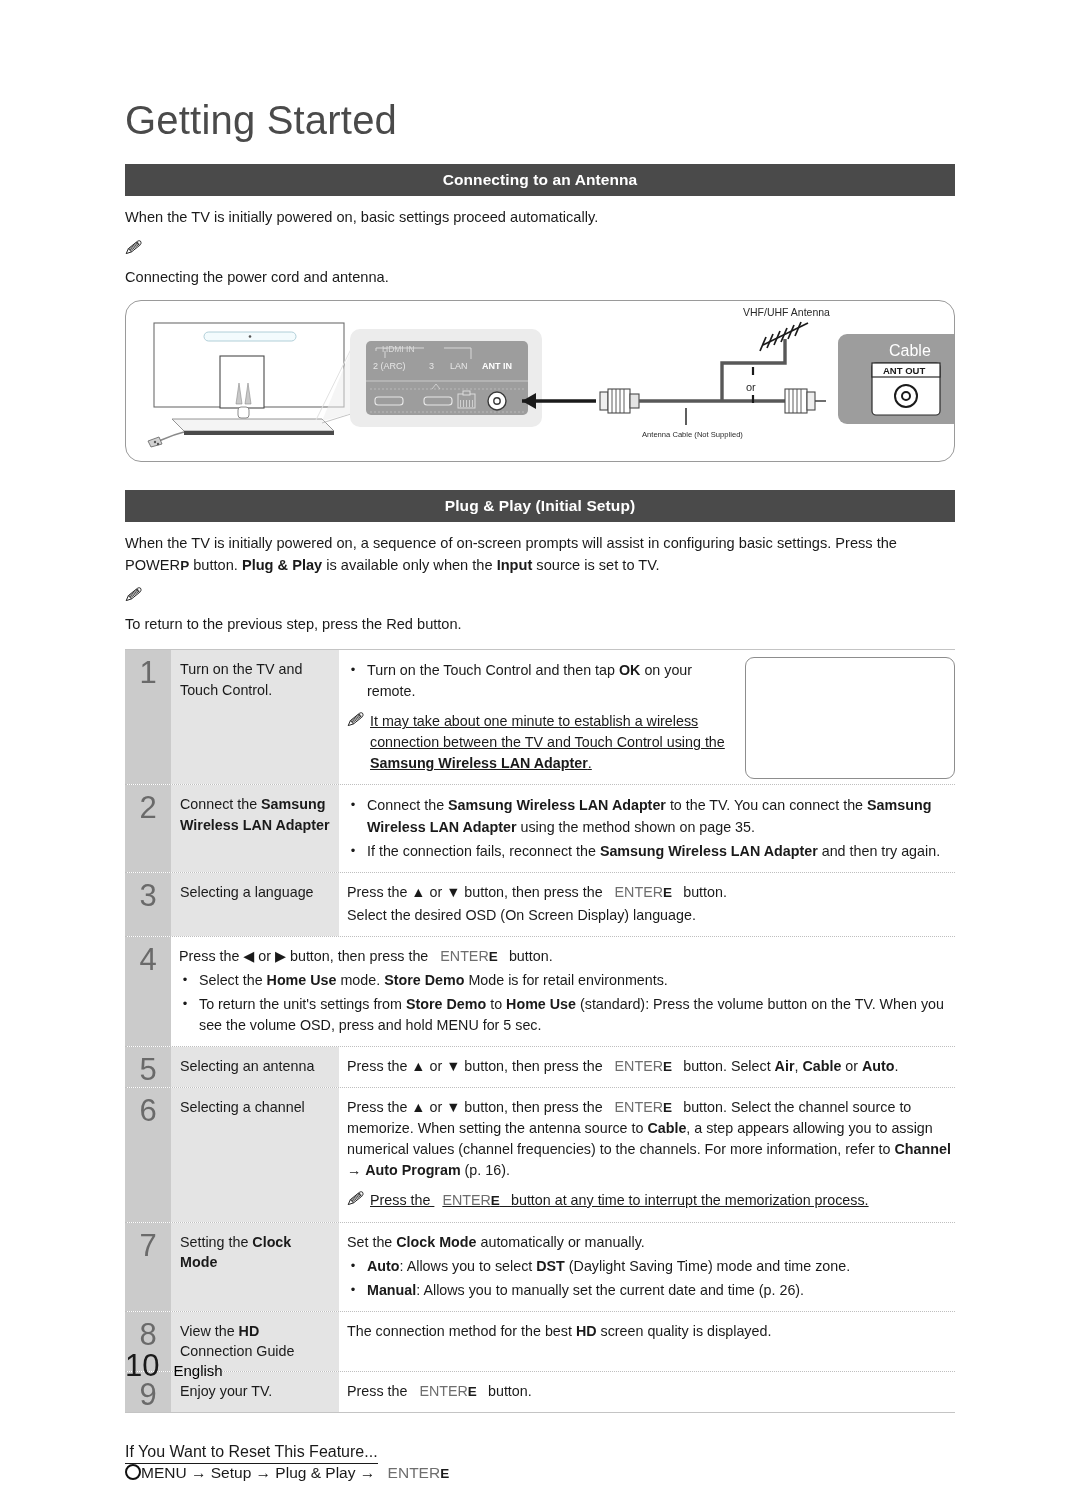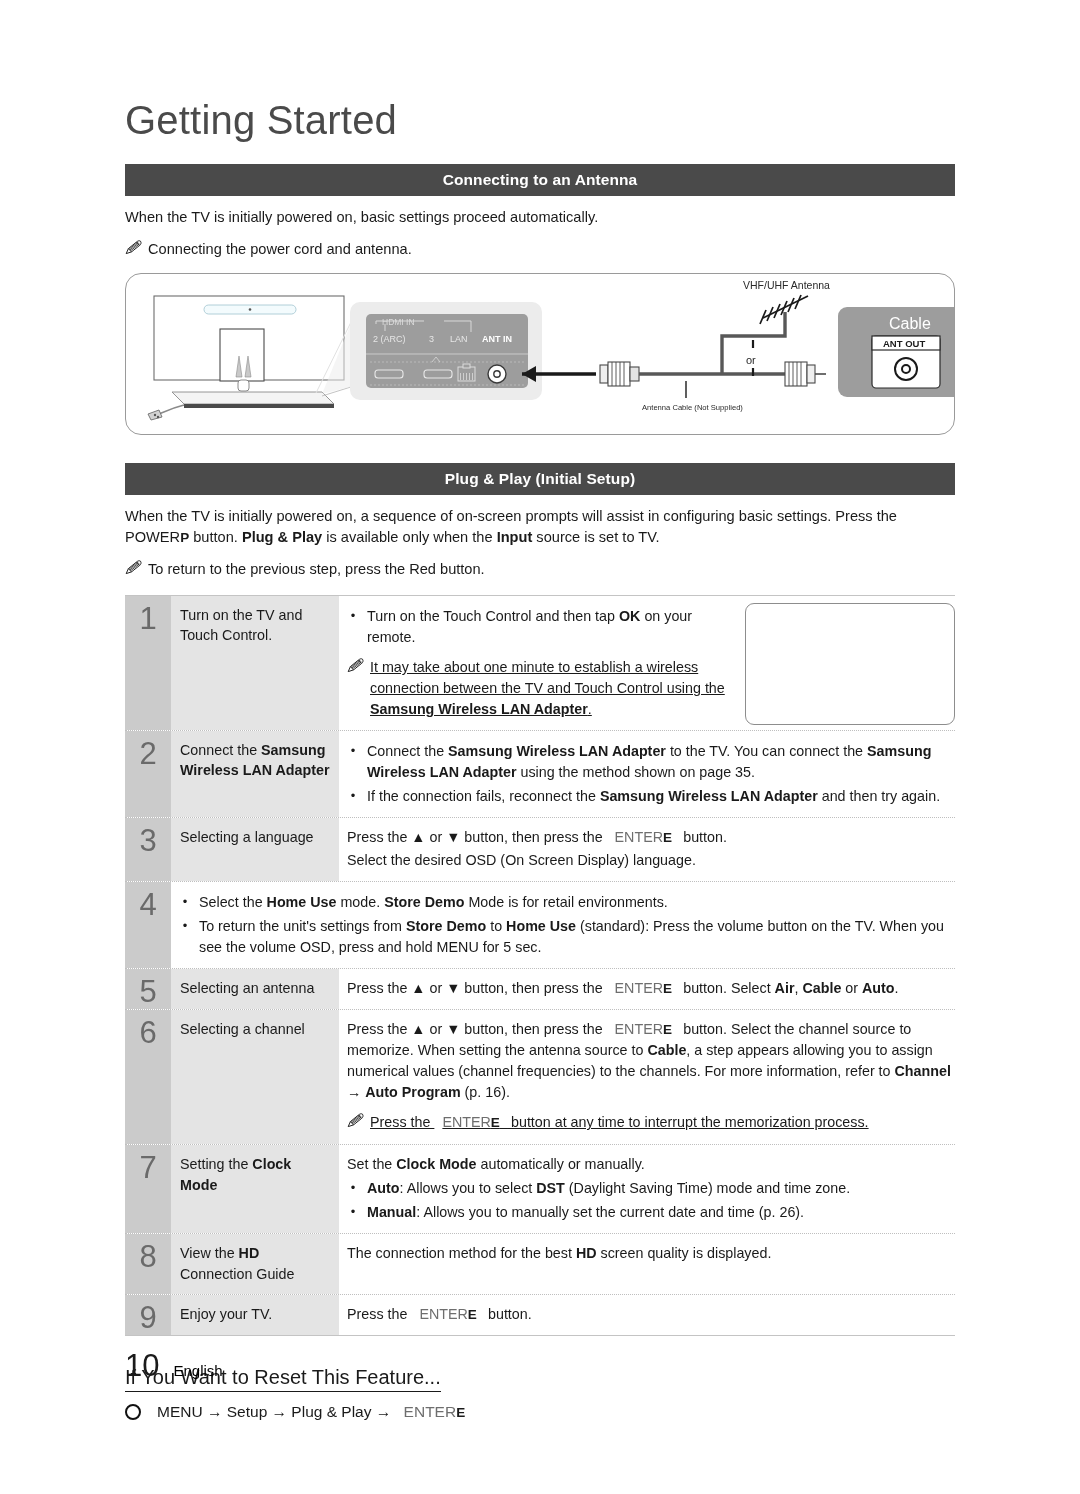--- a/index.html
+++ b/index.html
@@ -58,20 +58,21 @@
     margin: 11px 0 0 0;
     color: #1a1a1a;
   }
   .note {
     font-size: 14.6px;
     line-height: 1.45;
     margin: 10px 0 0 0;
     display: flex;
     align-items: flex-start;
     gap: 6px;
+    flex-direction: column;
   }
   .note-ico { flex: 0 0 auto; margin-top: 1px; }
   .b { font-weight: bold; }
   .gray { color: #6e6e6e; padding-left: 8px; }
   .glyph { font-weight: bold; font-size: 13.5px; }
 
   
   .diagram {
     position: relative;
     margin-top: 12px;
@@ -155,31 +156,29 @@
     height: 122px;
     border: 1px solid #8d8d8d;
     border-radius: 9px;
     background: #ffffff;
     box-sizing: border-box;
   }
 
   
   .reset-wrap { margin-top: 30px; }
   .reset-title {
-    font-size: 20px;
+    font-size: 16px;
     display: inline-block;
     border-bottom: 1.6px solid #1a1a1a;
     padding-bottom: 2px;
   }
   .reset-path {
-    margin-top: 11px;
     font-size: 15.5px;
     display: flex;
-    align-items: center;
-    gap: 16px;
+    align-items: flex-start;
   }
   .reset-circle {
     width: 16px; height: 16px;
     border: 2.6px solid #111;
     border-radius: 50%;
     box-sizing: border-box;
     flex: 0 0 auto;
   }
 
   
@@ -381,20 +380,21 @@
         <div class="step-num">3</div>
         <div class="step-label">Selecting a language</div>
         <div class="step-body">
           <div class="plain">Press the ▲ or ▼ button, then press the <span class="gray">ENTER</span><span class="glyph">E</span><span> </span> button.</div>
           <div class="plain">Select the desired OSD (On Screen Display) language.</div>
         </div>
       </div>
       <div class="step-row">
         <div class="step-num">4</div>
         <div class="step-body">
+          <div class="plain">Press the ◀ or ▶ button, then press the <span class="gray">ENTER</span><span class="glyph">E</span><span> </span> button.</div>
           <div class="bul">
             <span class="bul-dot">•</span>
             <span class="bul-txt">Select the <span class="b">Home Use</span> mode. <span class="b">Store Demo</span> Mode is for retail environments.</span>
           </div>
           <div class="bul">
             <span class="bul-dot">•</span>
             <span class="bul-txt">To return the unit's settings from <span class="b">Store Demo</span> to <span class="b">Home Use</span> (standard): Press the volume button on the TV. When you see the volume OSD, press and hold MENU for 5 sec.</span>
           </div>
         </div>
       </div>

